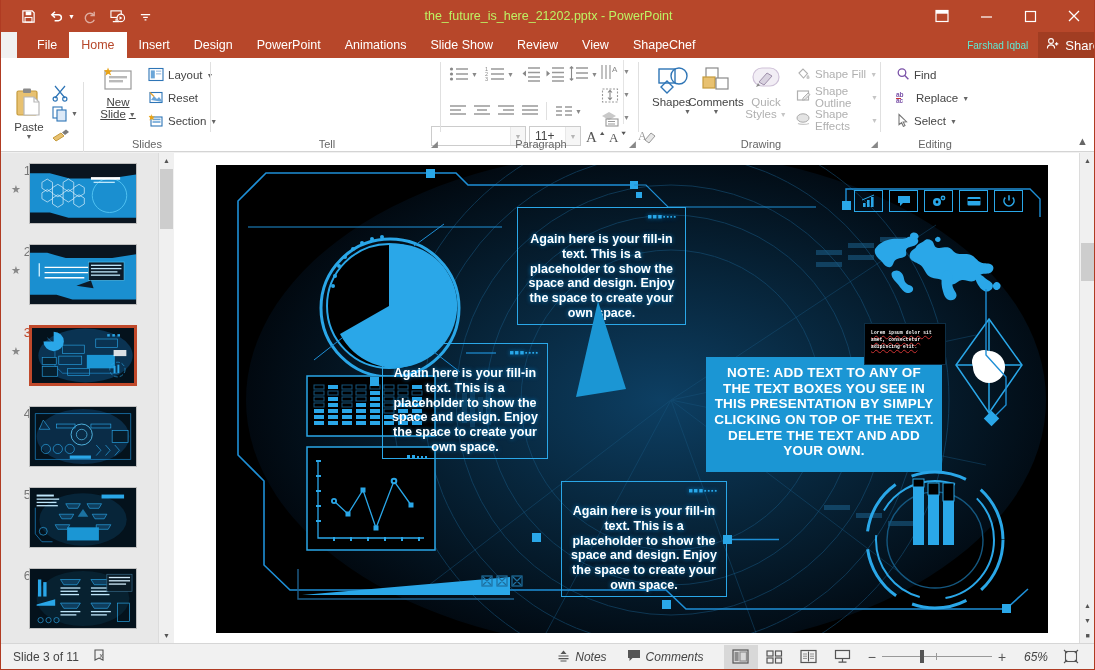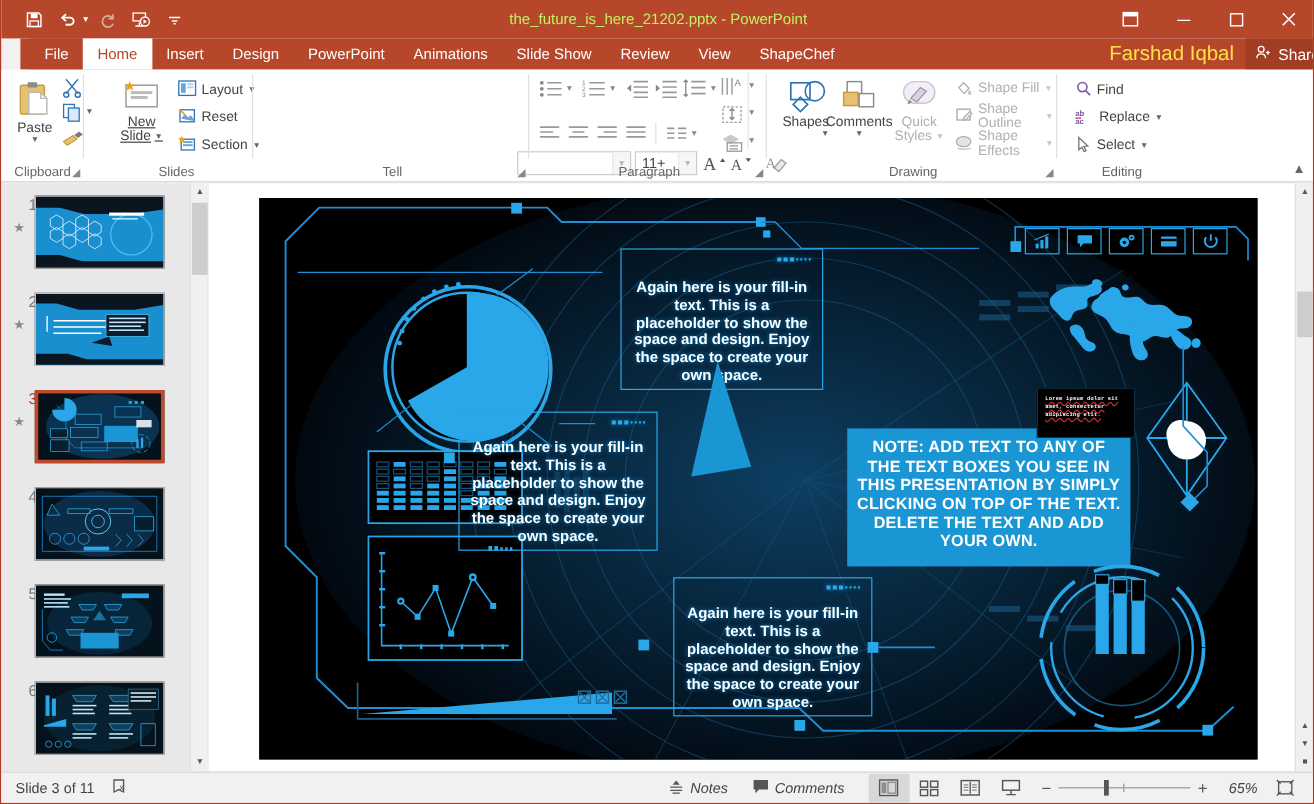--- a/index.html
+++ b/index.html
@@ -40,21 +40,21 @@
     background: #b7472a;
   }
   .tabs { position: absolute; left: 8px; top: 0; height: 26px; display: flex; align-items: stretch; }
   .tab {
     padding: 0 12px; display: flex; align-items: center; font-size: 12.5px; color: #fff; cursor: pointer;
   }
   .tab.active { background: #fff; color: #b7472a; }
   .tab.file { background: #b7472a; }
   .tabright { position: absolute; right: 0; top: 0; height: 26px; display: flex; align-items: stretch; }
   .tellme { display: flex; align-items: center; gap: 5px; font-size: 12.5px; color: #fff; padding: 0 10px; cursor: pointer; }
-  .username { display: flex; align-items: center; font-size: 17px; color: #fde047; padding: 0 10px; cursor: pointer; }
+  .username { display: flex; align-items: center; font-size: 10px; color: #5eead4; padding: 0 10px; cursor: pointer; }
   .sharebtn { display: flex; align-items: center; gap: 5px; font-size: 13px; color: #fff; padding: 0 12px 0 8px; background: #a13d22; cursor: pointer; }
 
   
   .ribbon {
     position: absolute; left: 0; top: 58px; width: 1095px; height: 94px;
     background: #fff; border-bottom: 1px solid #d4d4d4;
   }
   .rgroup { position: absolute; top: 0; height: 94px; }
   .rgroup .glabel {
     position: absolute; bottom: 2px; width: 100%; text-align: center;
@@ -243,21 +243,21 @@
             <path d="M10.6 5.2v3.4M8.9 6.9h3.4" stroke="#fff" stroke-width="1.1"></path>
           </svg>
       </span>
       <span>Share</span>
     </div>
   </div>
 </div>
 
 <div class="ribbon">
 
-  <div class="rgroup" style="left:0; width:69px;">
+  <div class="rgroup" style="left:0; width:83px;margin-top:20px;">
     <div class="bigbtn" style="position:absolute; left:6px; top:4px; width:44px;">
       <span class="icoslot">
         <svg width="34" height="34" viewBox="0 0 34 34">
             <rect x="5" y="5" width="20" height="24" rx="1.5" fill="#e8c170" stroke="#c59b3c" stroke-width="1.2"></rect>
             <rect x="11" y="2.5" width="8" height="4.5" rx="1" fill="#8a8a8a"></rect>
             <path d="M12 11h10l5 5v13H12z" fill="#fff" stroke="#b8b8b8" stroke-width="1.2"></path>
             <path d="M22 11v5h5" fill="none" stroke="#b8b8b8" stroke-width="1.2"></path>
           </svg>
       </span>
       <span style="margin-top:1px;">Paste</span>

